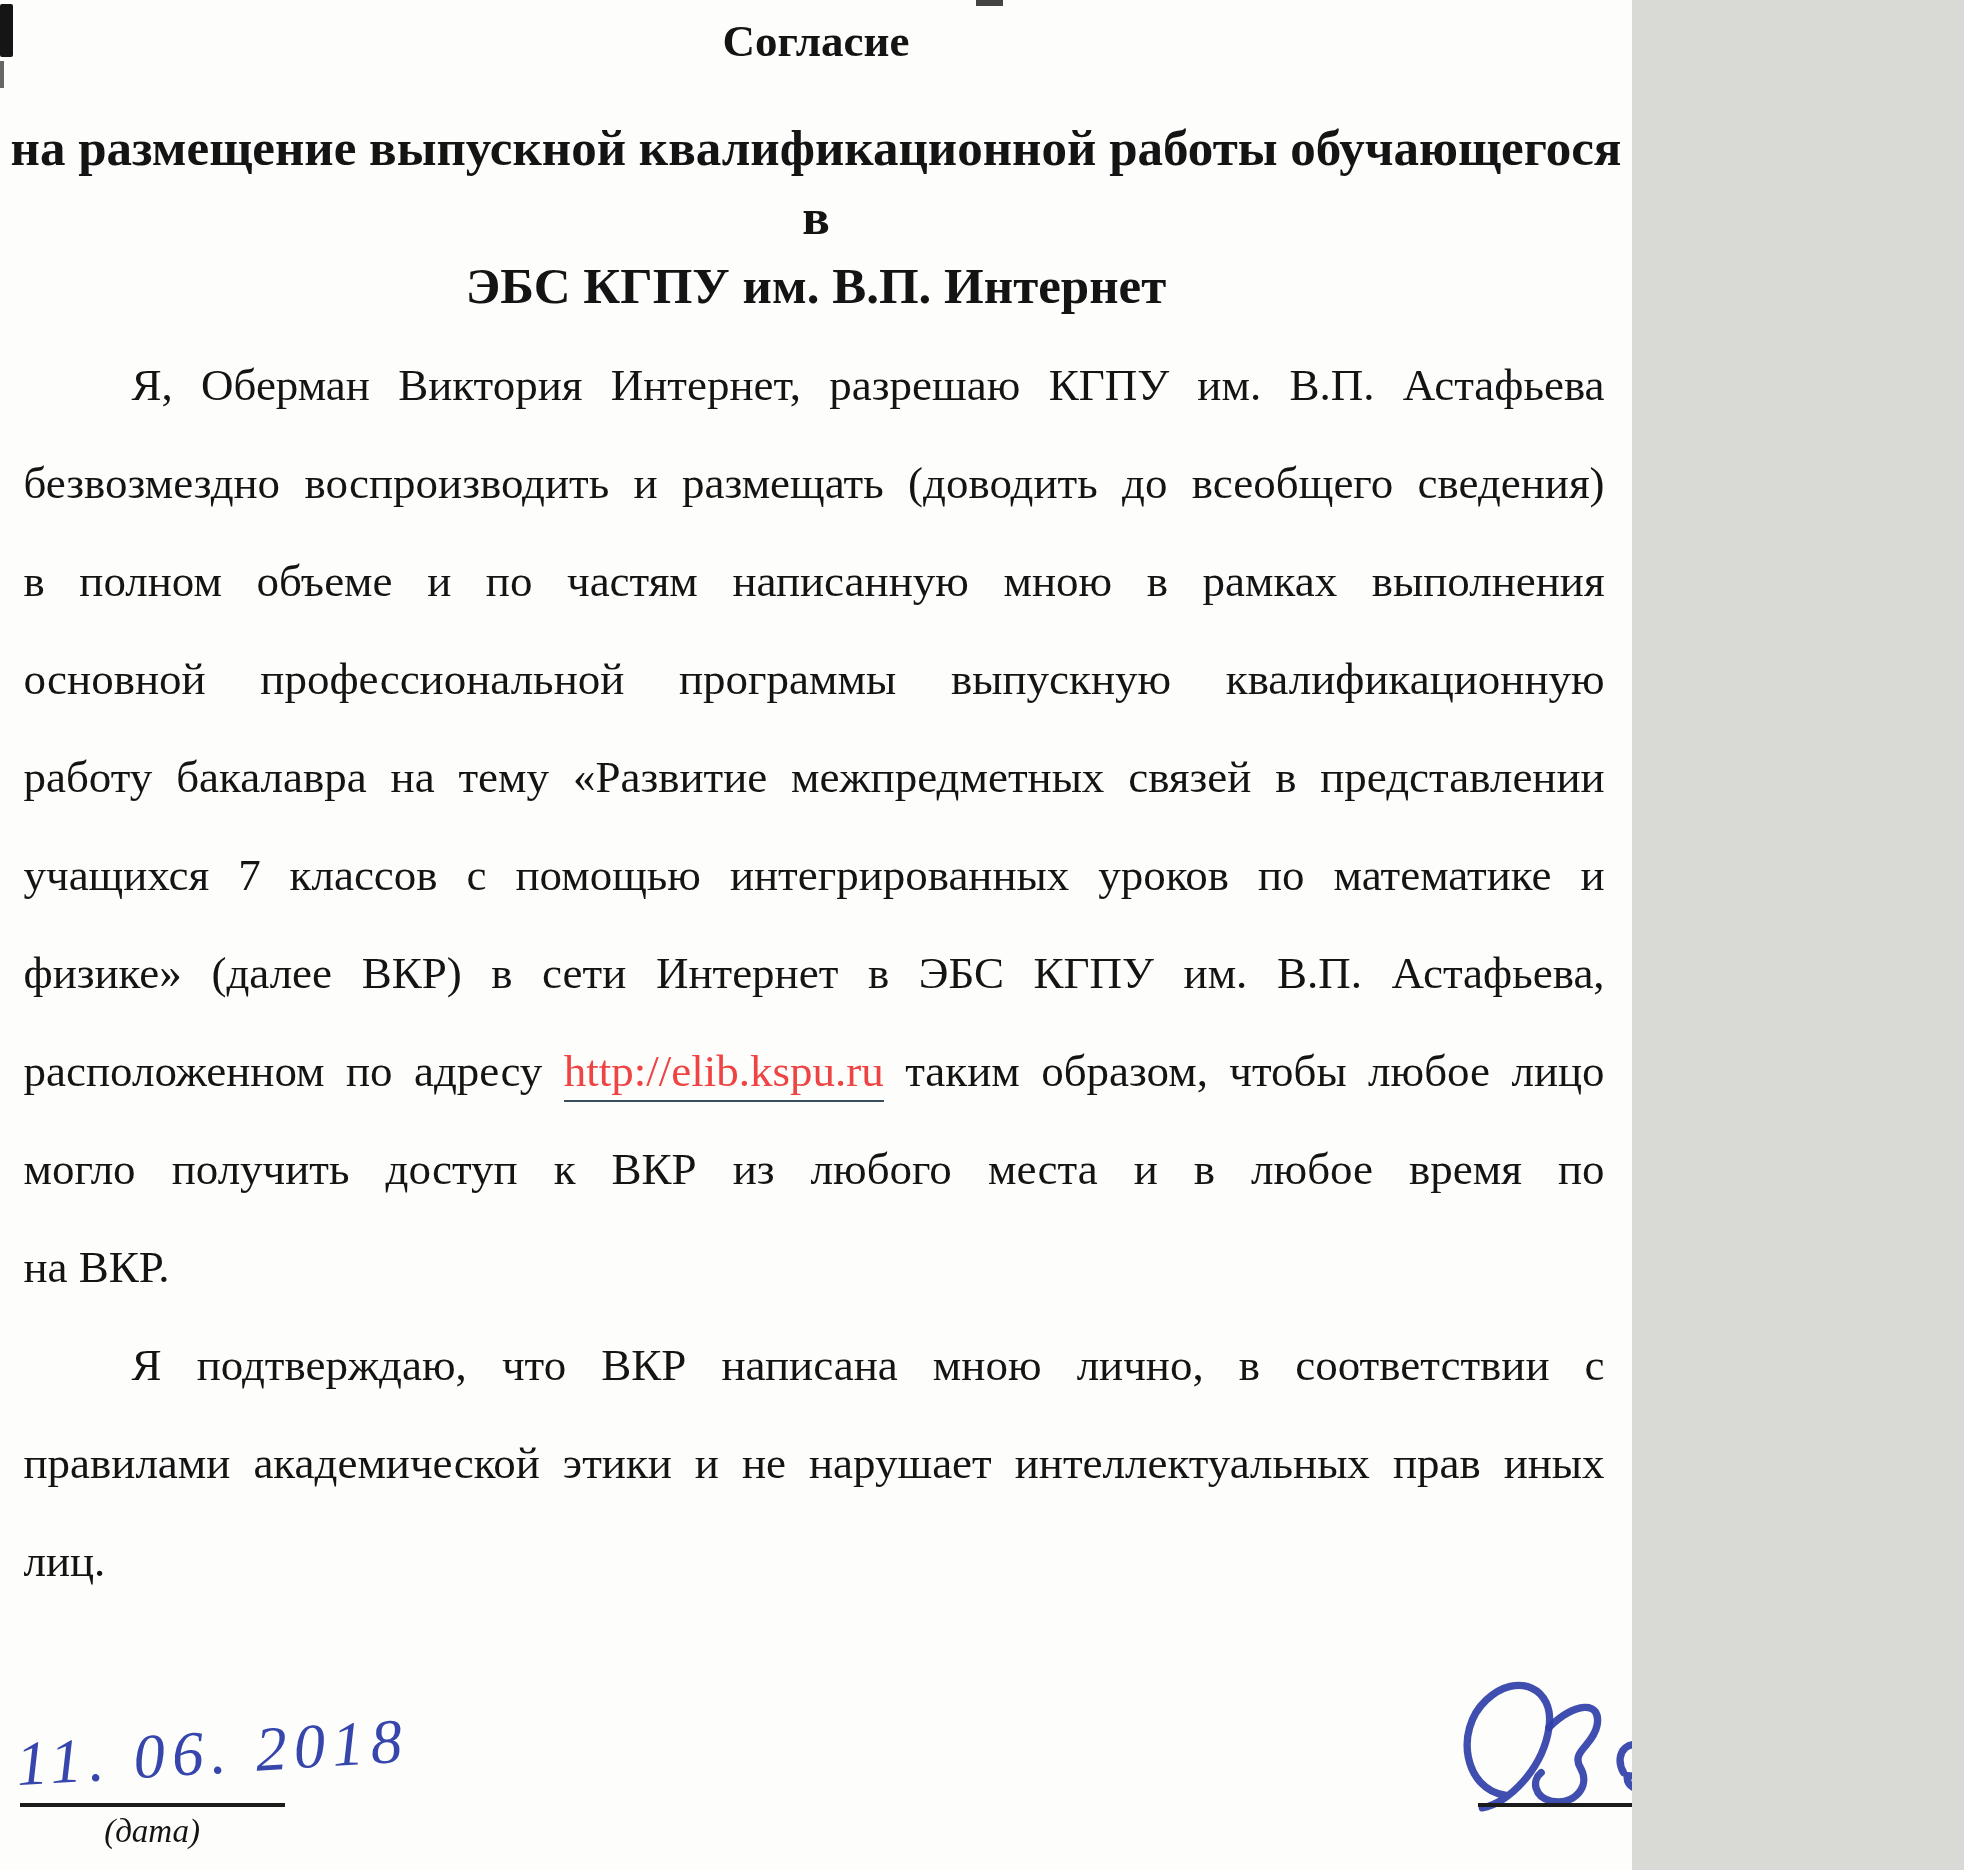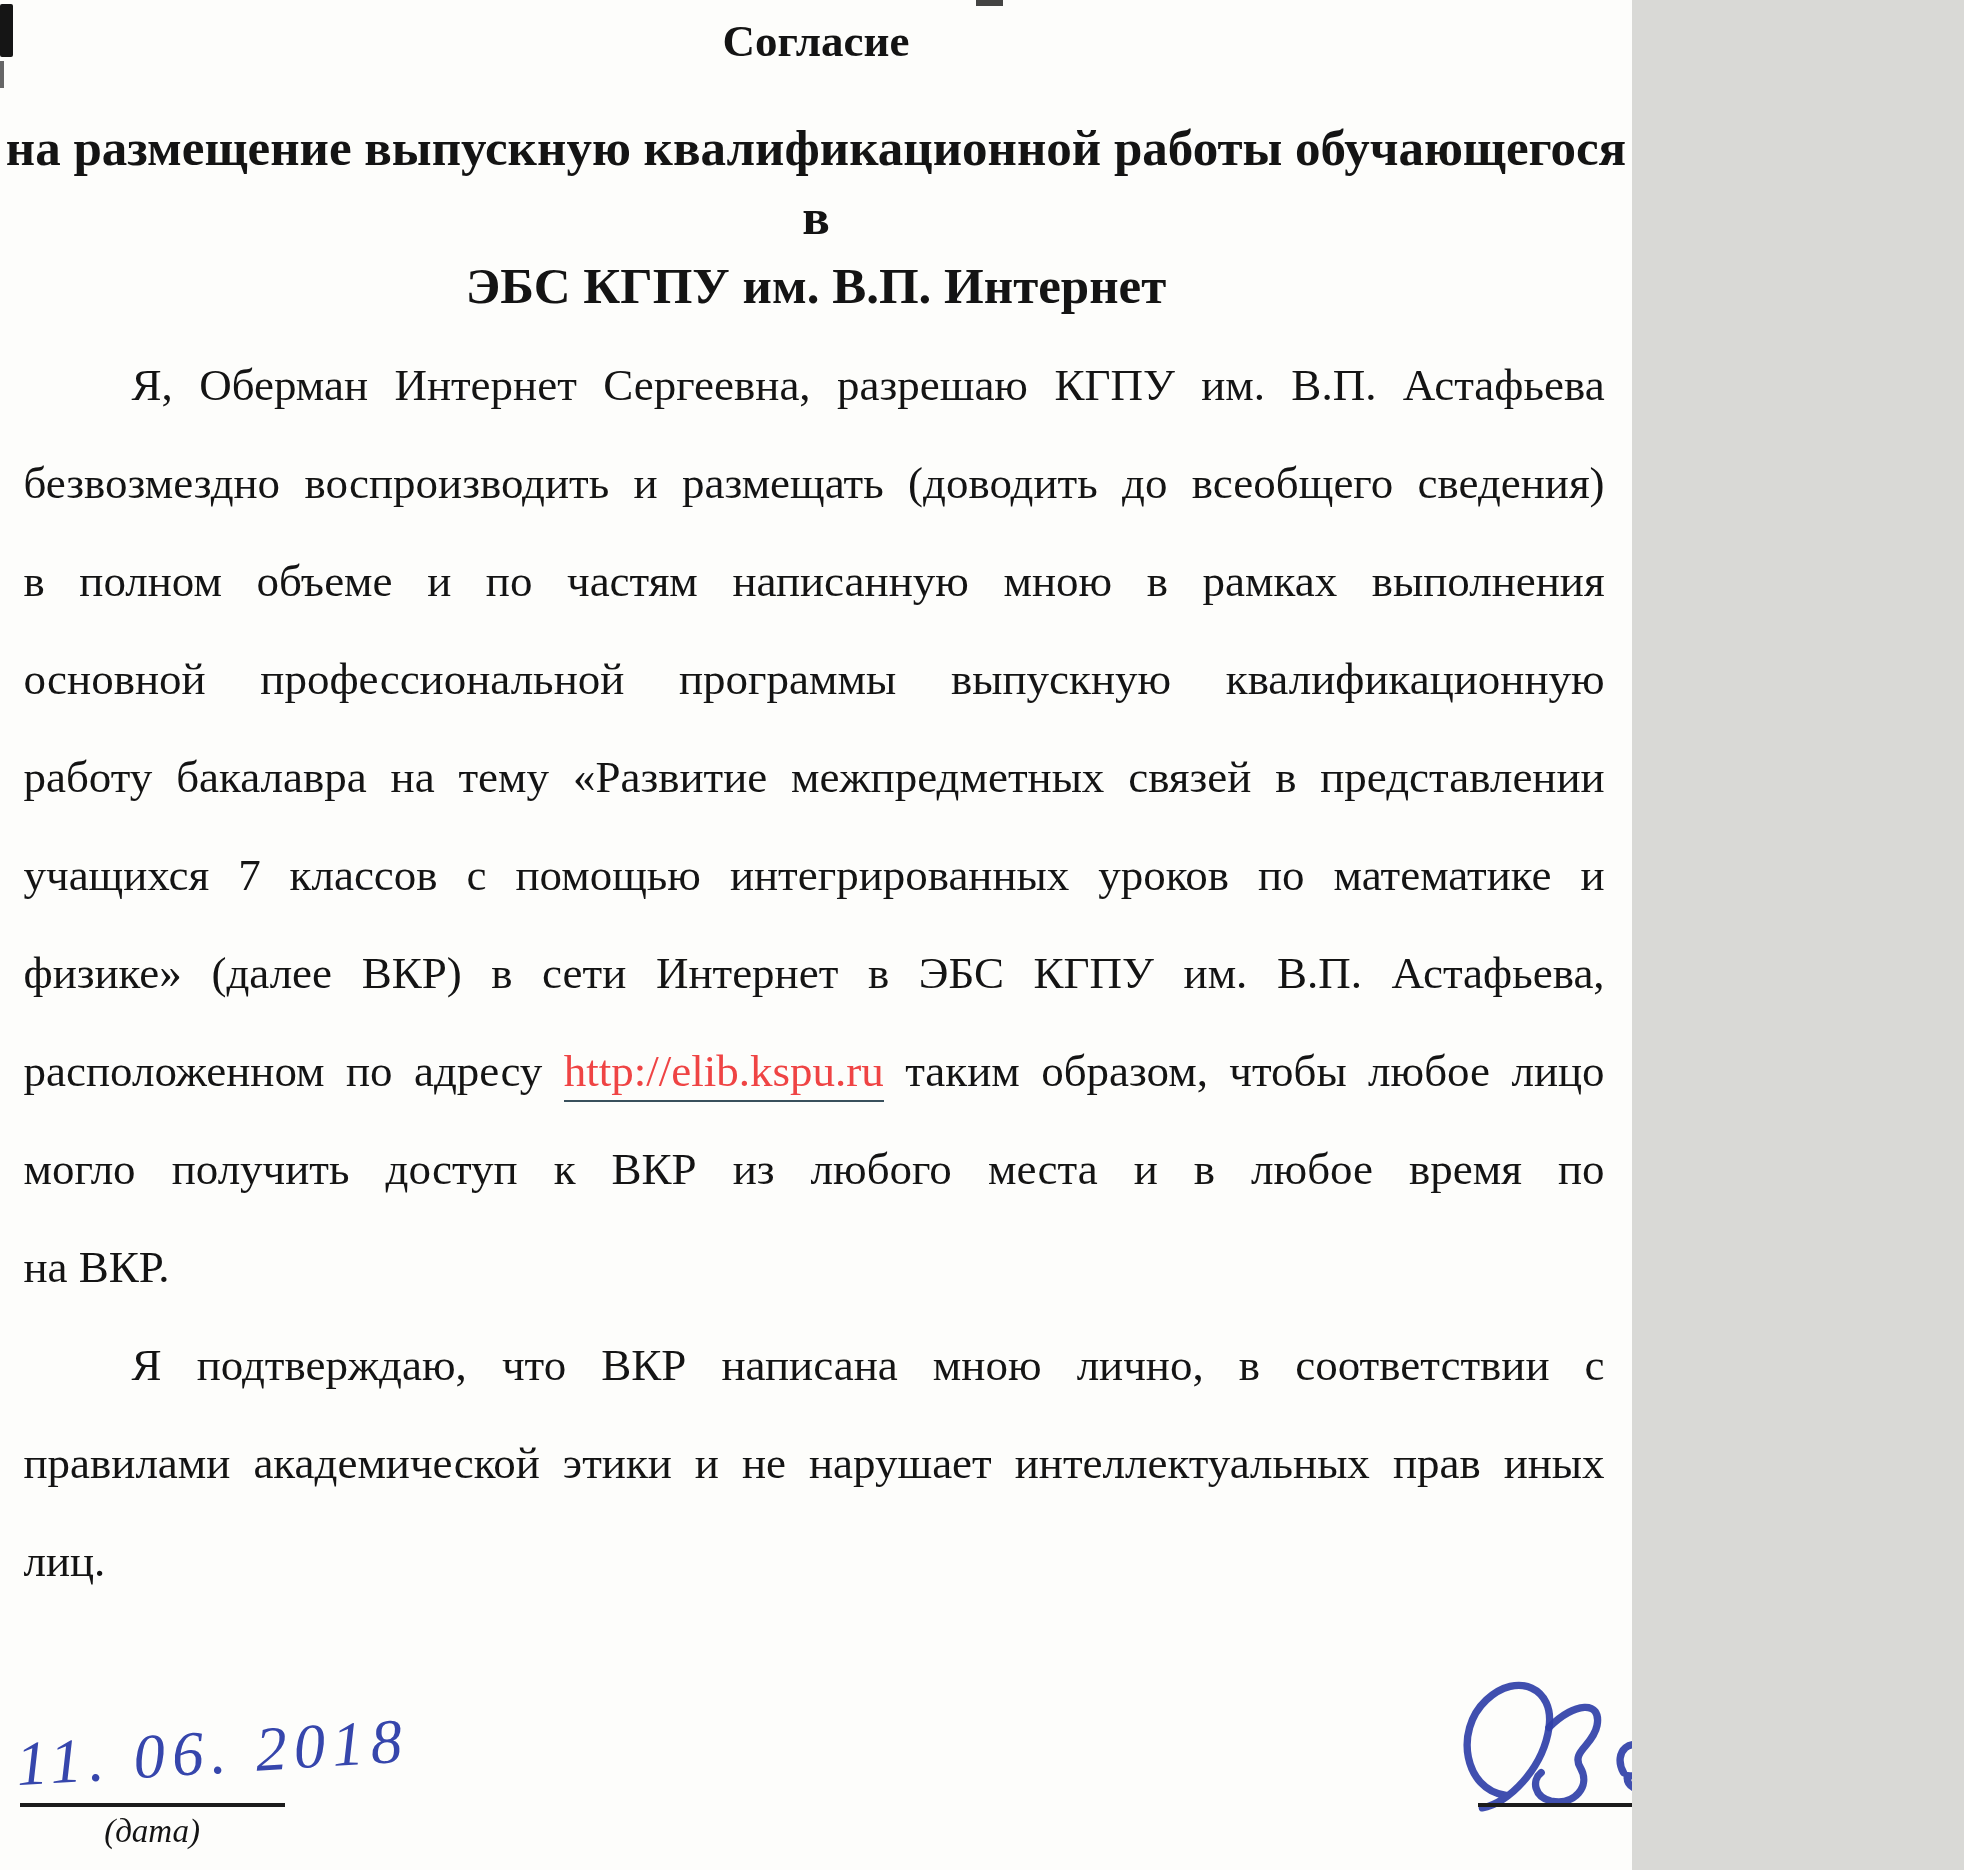--- a/index.html
+++ b/index.html
@@ -109,27 +109,27 @@
 
 <div class="page">
 
   <div class="scan-art art1"></div>
   <div class="scan-art art2"></div>
   <div class="scan-art art3"></div>
 
   <h1 class="doc-title">Согласие</h1>
 
   <div class="doc-subtitle">
-    <div>на размещение выпускную квалификационной работы обучающегося в</div>
+    <div>на размещение выпускной квалификационной работы обучающегося в</div>
     <div>ЭБС КГПУ им. В.П. Интернет</div>
   </div>
 
   <div class="body-text">
 
-    <div class="tline indent">Я, Оберман Интернет Сергеевна, разрешаю КГПУ им. В.П. Астафьева</div>
+    <div class="tline indent">Я, Оберман Виктория Интернет, разрешаю КГПУ им. В.П. Астафьева</div>
     <div class="tline">безвозмездно воспроизводить и размещать (доводить до всеобщего сведения)</div>
     <div class="tline">в полном объеме и по частям написанную мною в рамках выполнения</div>
     <div class="tline">основной профессиональной программы выпускную квалификационную</div>
     <div class="tline">работу бакалавра на тему «Развитие межпредметных связей в представлении</div>
     <div class="tline">учащихся 7 классов с помощью интегрированных уроков по математике и</div>
     <div class="tline">физике» (далее ВКР) в сети Интернет в ЭБС КГПУ им. В.П. Астафьева,</div>
     <div class="tline">
       <span>расположенном по адресу</span>
       <span class="doc-link">http://elib.kspu.ru</span>
       <span>таким образом, чтобы любое лицо</span>

